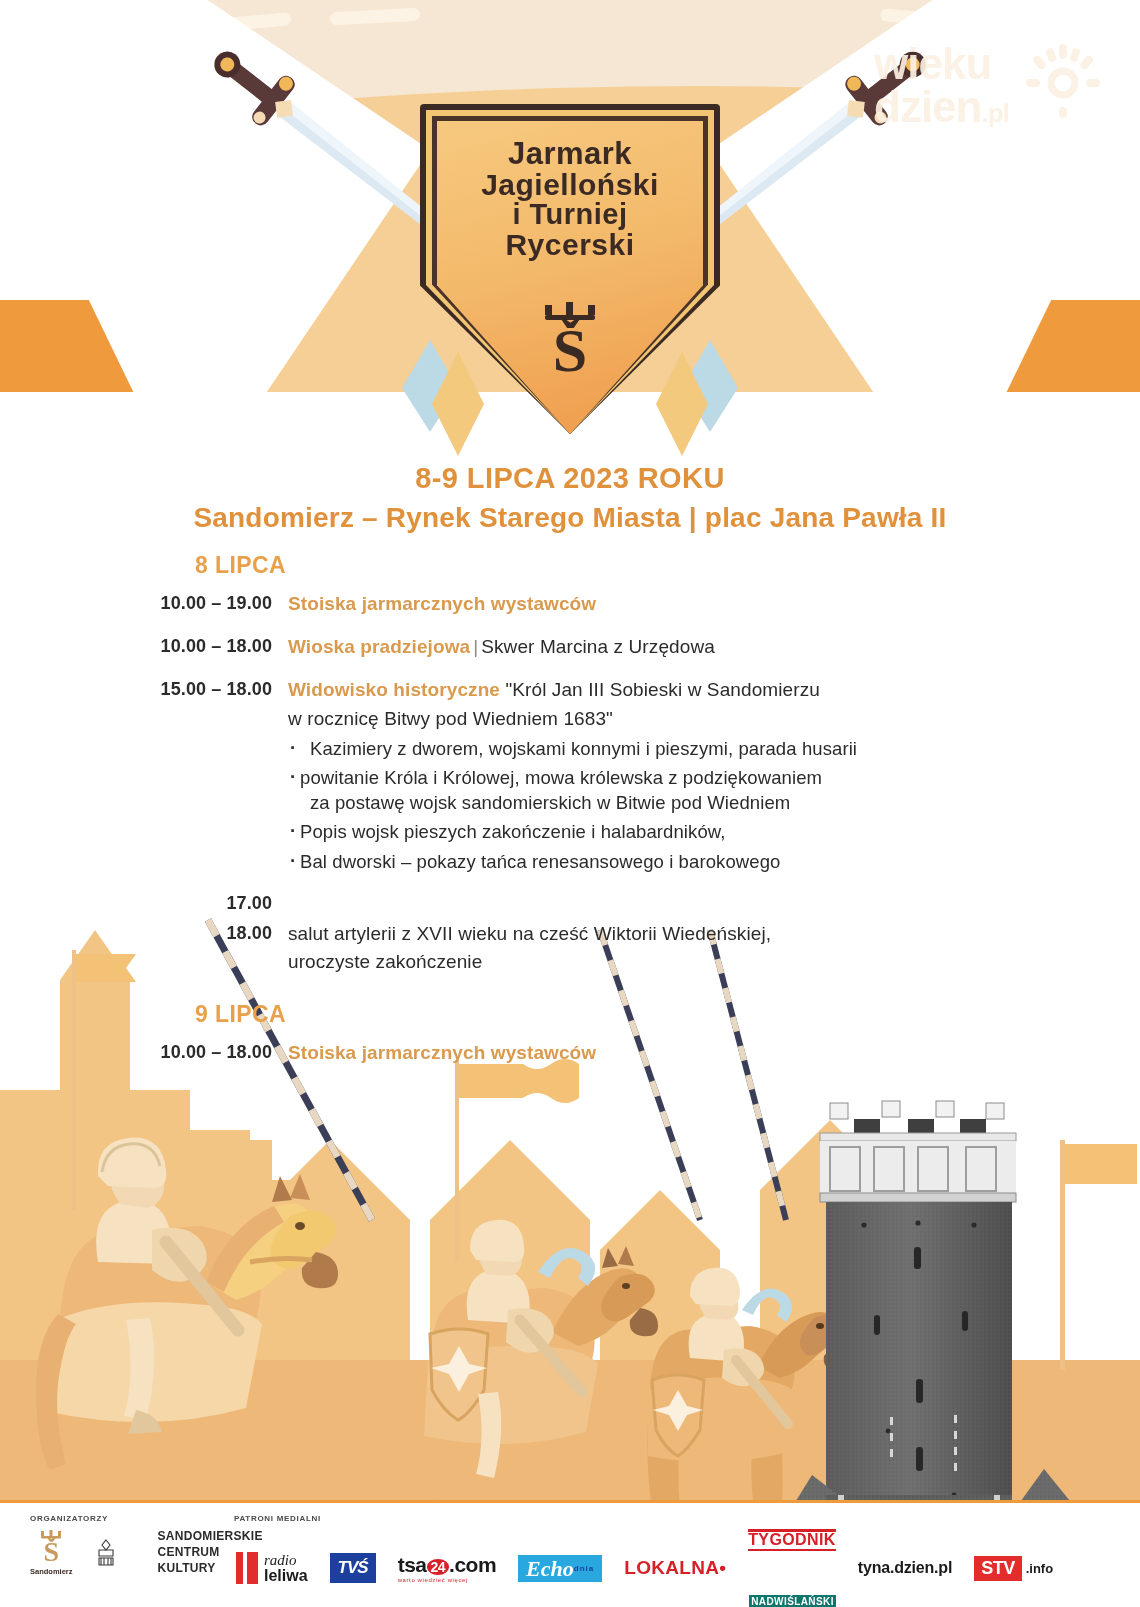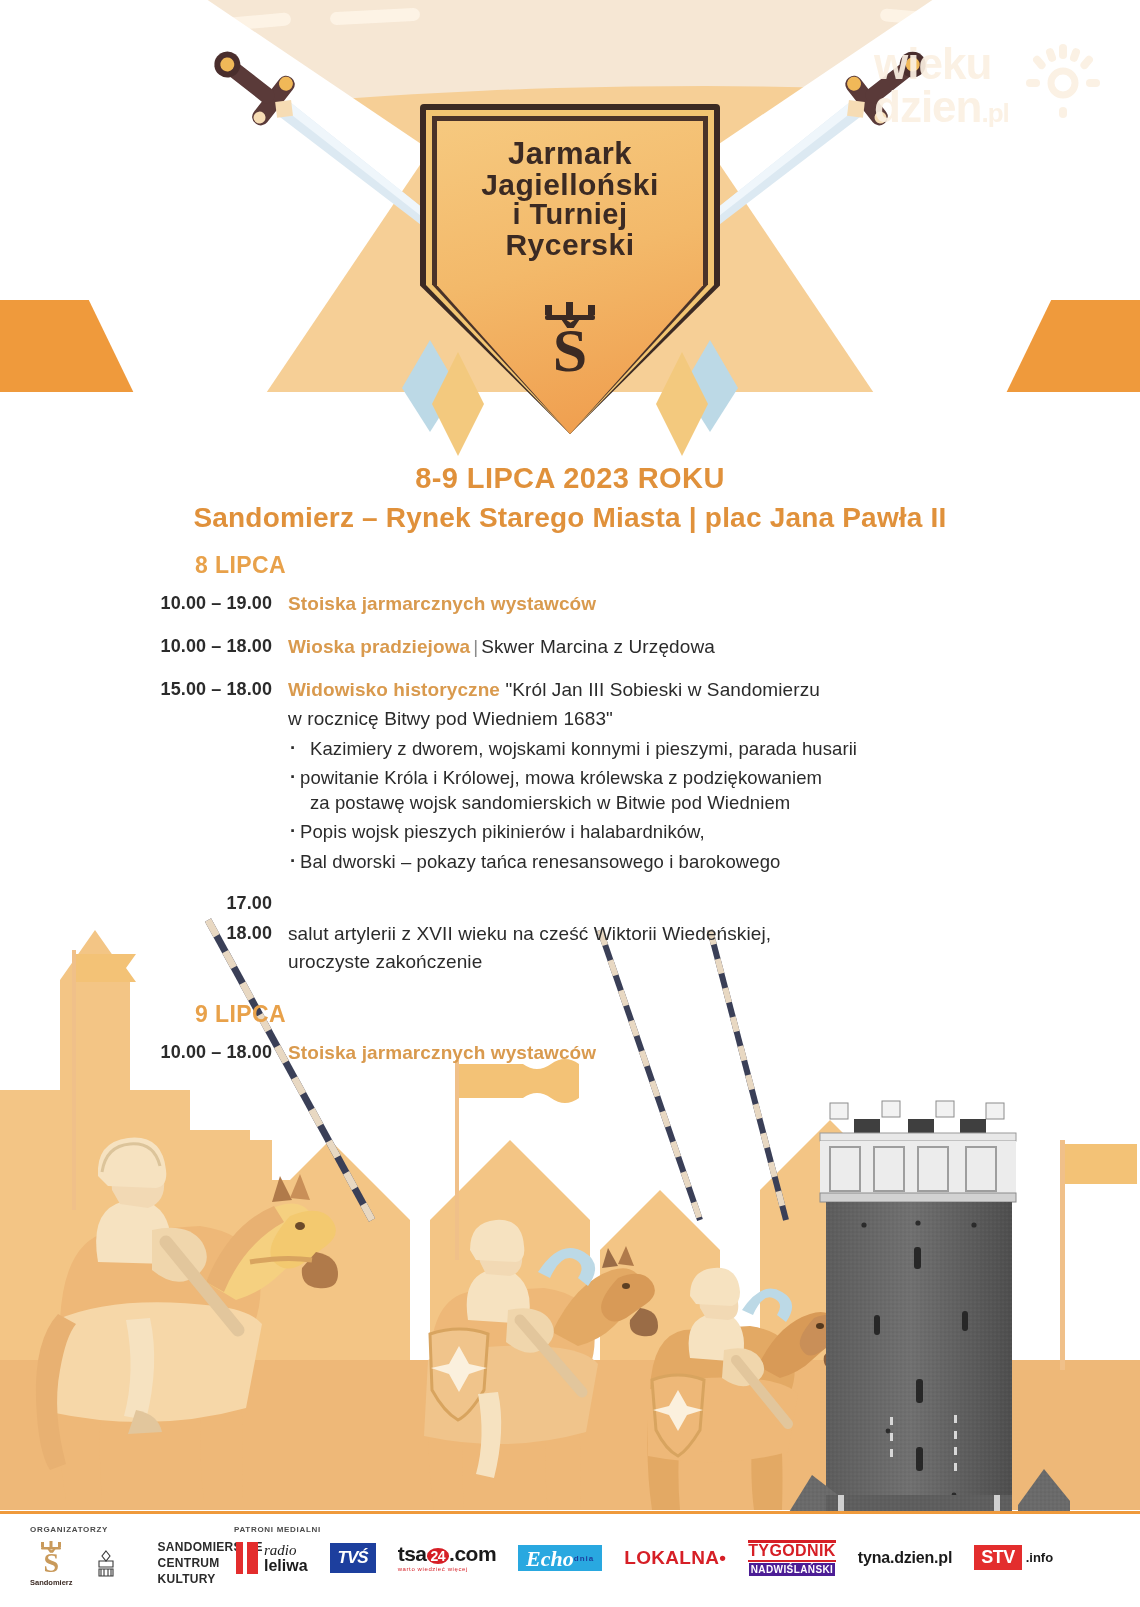--- a/index.html
+++ b/index.html
@@ -268,21 +268,21 @@
     position: absolute;
     right: 62px; bottom: 0;
     width: 300px; height: 510px;
     z-index: 4;
   }
 
   
   .footer {
     position: absolute;
     left: 0; bottom: 0;
-    width: 1140px; height: 96px;
+    width: 1140px; height: 107px;
     background: #ffffff;
     border-top: 3px solid #ef9a3c;
     z-index: 12;
   }
   .foot-label {
     position: absolute;
     top: 11px;
     color: #4a4a4a;
     font-size: 8px;
     font-weight: bold;
@@ -392,33 +392,33 @@
     font-size: 8px;
     font-weight: bold;
     letter-spacing: 1px;
   }
   .lg-lokalna {
     color: #d61f26;
     font-size: 19px;
     font-weight: bold;
     letter-spacing: .3px;
   }
-  .lg-tygodnik { flex-direction: column; align-items: center; }
+  .lg-tygodnik { flex-direction: column; align-items: flex-end; gap: 43px; }
   .lg-tygodnik .ty1 {
     color: #d61f26;
     font-size: 16px;
     font-weight: bold;
     letter-spacing: .4px;
     border-top: 3px solid #d61f26;
     border-bottom: 2px solid #d61f26;
     line-height: 1.05;
     text-align: center;
   }
   .lg-tygodnik .ty2 {
-    background: #4c1d95;
+    background: #0f766e;
     color: #fff;
     font-size: 10px;
     font-weight: bold;
     letter-spacing: .4px;
     text-align: center;
     padding: 1px 2px;
     margin-top: 1px;
   }
   .lg-tyna {
     color: #1a1a1a;
@@ -591,21 +591,21 @@
         <div class="sub">w rocznicę Bitwy pod Wiedniem 1683"</div>
         <div class="bullets">
           <div class="bullet">
             <span class="ind">Kazimiery z dworem, wojskami konnymi i pieszymi, parada husarii</span>
           </div>
           <div class="bullet">
             <span>powitanie Króla i Królowej, mowa królewska z podziękowaniem</span>
             <span class="ind">za postawę wojsk sandomierskich w Bitwie pod Wiedniem</span>
           </div>
           <div class="bullet">
-            <span>Popis wojsk pieszych pikinierów i halabardników,</span>
+            <span>Popis wojsk pieszych zakończenie i halabardników,</span>
           </div>
           <div class="bullet">
             <span>Bal dworski – pokazy tańca renesansowego i barokowego</span>
           </div>
         </div>
       </div>
     </div>
 
     <div class="row tight">
       <div class="time">17.00</div>

